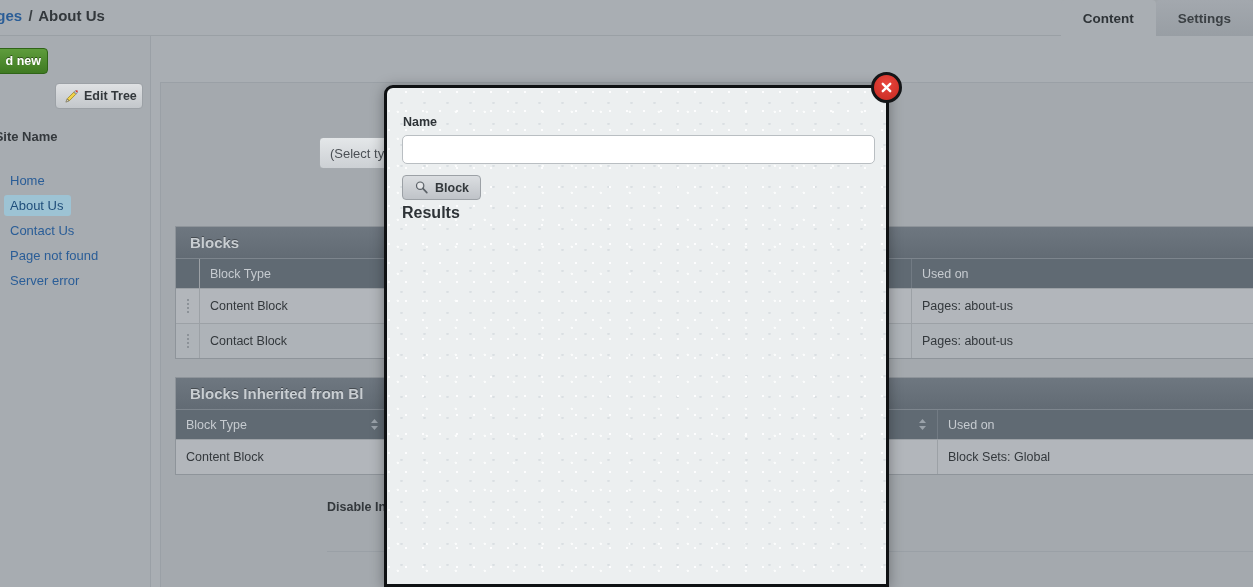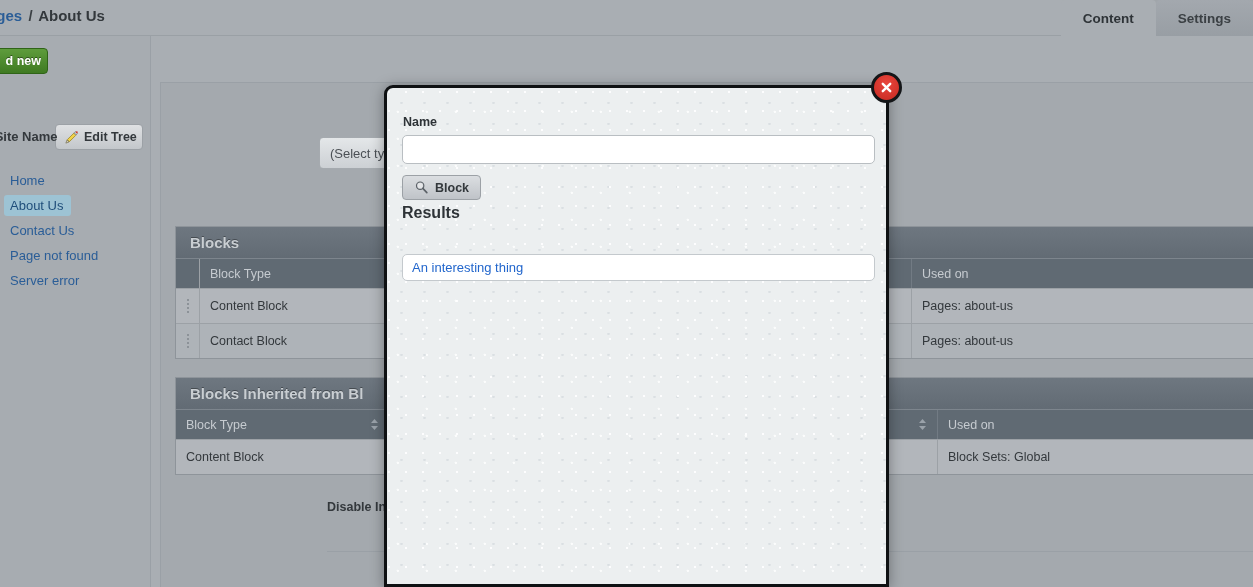--- a/index.html
+++ b/index.html
@@ -120,21 +120,20 @@
     background: linear-gradient(to bottom, #dfe1e3 0%, #c3c7cb 100%);
     border: 1px solid #9ca1a6;
     box-sizing: border-box;
     display: flex;
     align-items: center;
     gap: 5px;
     padding-left: 8px;
     font-size: 12.5px;
     font-weight: bold;
     color: #33383c;
-    margin-top: 41px;
   }
   .pencil-icon { width: 15px; height: 15px; display:block; }
 
   #sitename {
     position: absolute;
     left: -14px; top: 93px;
     font-size: 13px;
     font-weight: bold;
     color: #33383c;
     white-space: nowrap;
@@ -579,21 +578,20 @@
     <span>
       <svg class="mag-icon" viewBox="0 0 18 18" style="width:15px;height:15px;">
         <circle cx="7.4" cy="6.8" r="4.4" fill="none" stroke="#5b6167" stroke-width="1.4"></circle>
         <circle cx="7.4" cy="6.8" r="3.1" fill="#ffffff" opacity=".45"></circle>
         <line x1="10.6" y1="10.1" x2="15.4" y2="15.2" stroke="#5b6167" stroke-width="2" stroke-linecap="round"></line>
       </svg>
     </span>
     <span>Block</span>
   </div>
   <div id="lbl-results">Results</div>
-  <div id="result-item">An interesting thing</div>
 </div>
 
 <div id="modal-close">
   <svg class="x-glyph" viewBox="0 0 14 14">
     <line x1="3" y1="3" x2="11" y2="11" stroke="#ffffff" stroke-width="2.6" stroke-linecap="round"></line>
     <line x1="11" y1="3" x2="3" y2="11" stroke="#ffffff" stroke-width="2.6" stroke-linecap="round"></line>
   </svg>
 </div>
 
 </body></html>

